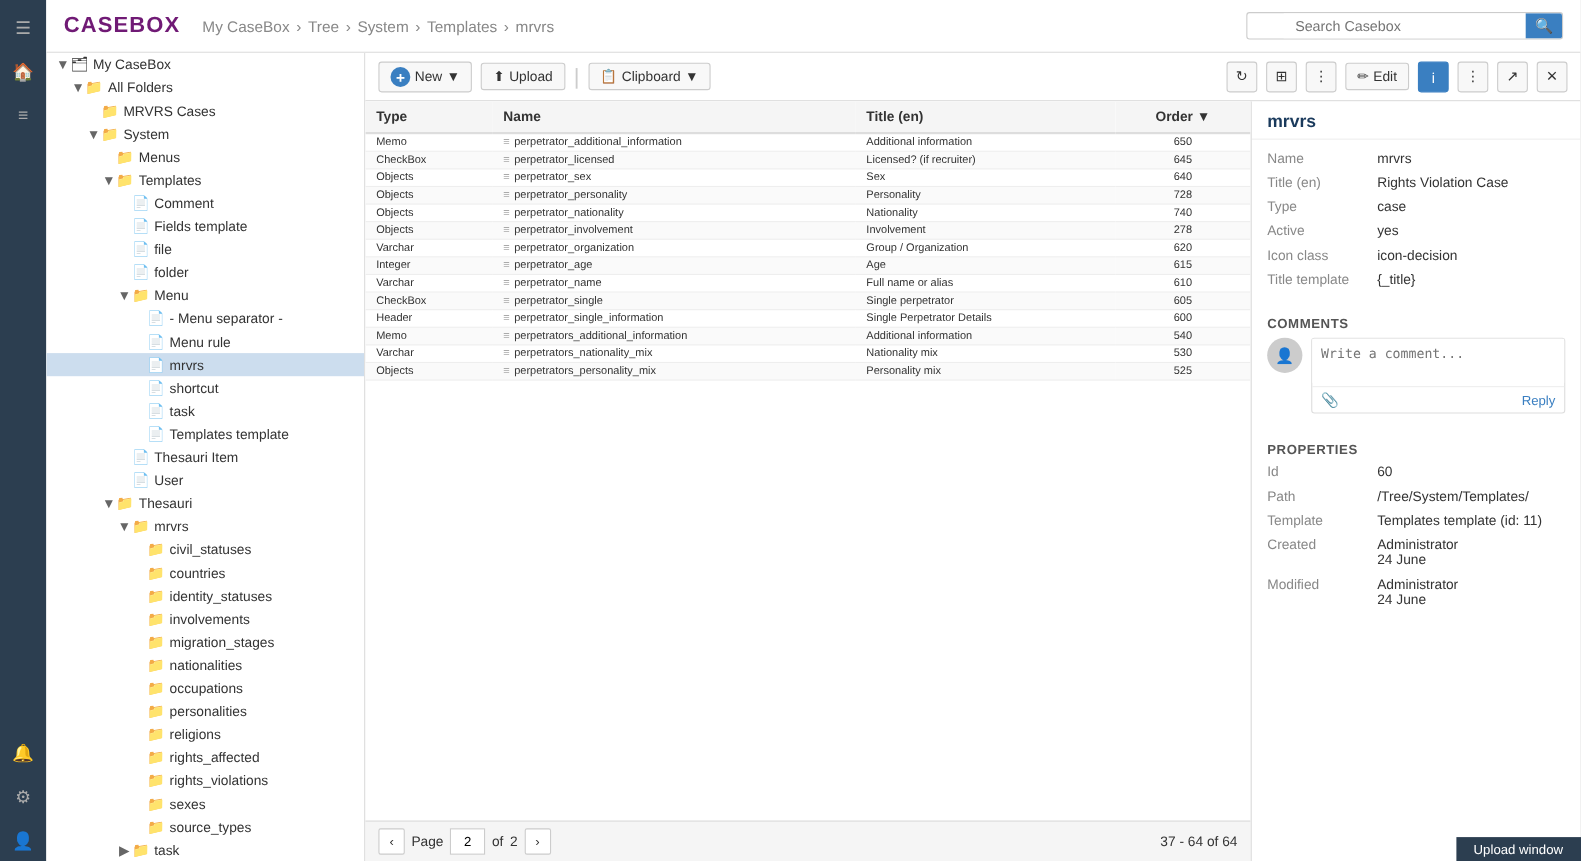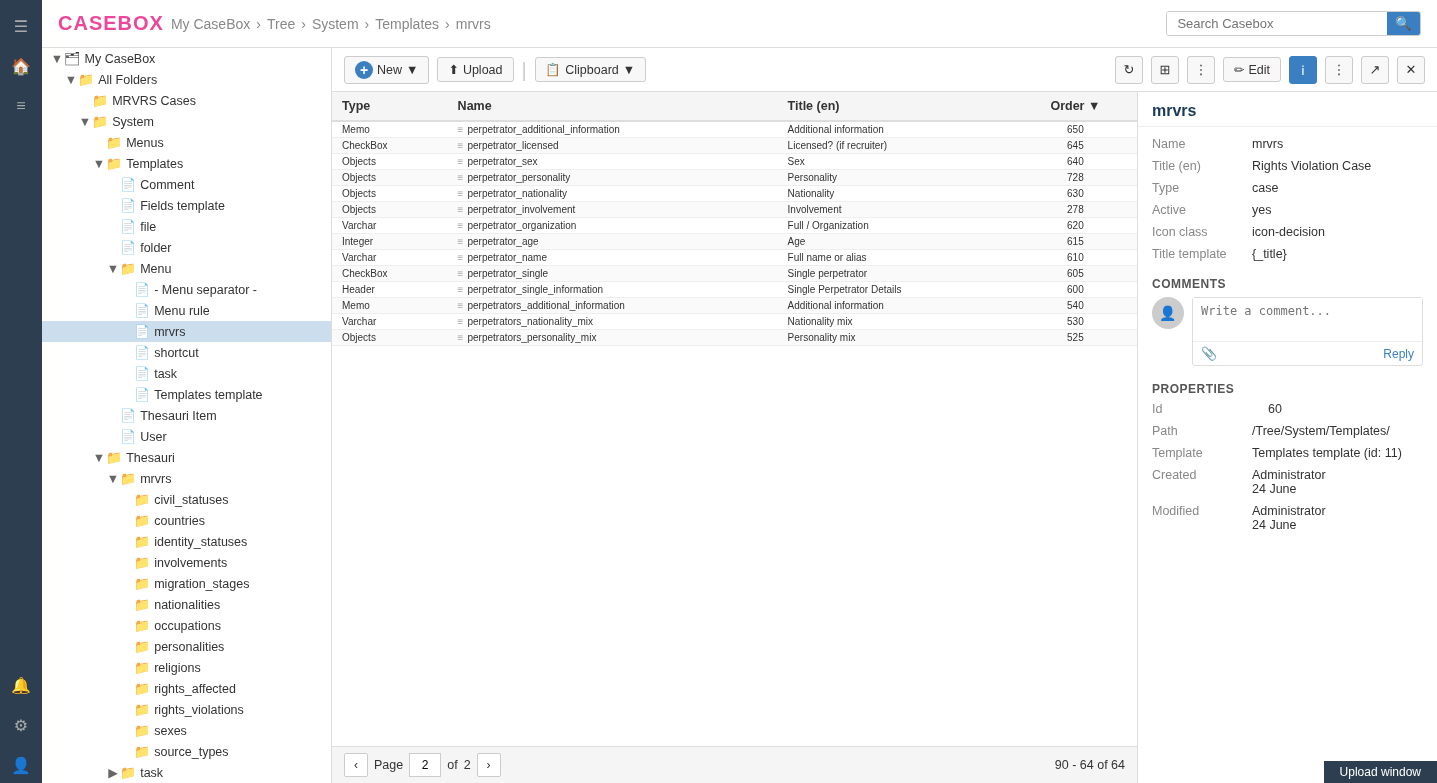--- a/index.html
+++ b/index.html
@@ -37,39 +37,40 @@
       border-bottom: 1px solid #ddd;
       display: flex;
       align-items: center;
       padding: 0 16px;
       height: 48px;
       flex-shrink: 0;
     }
     .logo {
       font-size: 20px;
       font-weight: bold;
-      color: #ec4899;
-      margin-right: 7px;
+      color: #701a75;
+      margin-right: 20px;
       letter-spacing: 1px;
     }
     .breadcrumb {
       display: flex;
       align-items: center;
       gap: 6px;
       color: #555;
       font-size: 14px;
     }
     .breadcrumb span { color: #888; }
     .search-box {
       margin-left: auto;
       display: flex;
       align-items: center;
       border: 1px solid #ccc;
       border-radius: 3px;
       overflow: hidden;
+      padding-left: 33px;
     }
     .search-box input {
       border: none; outline: none;
       padding: 4px 10px; width: 220px; font-size: 13px;
     }
     .search-box button {
       background: #3a7fc1; border: none;
       padding: 4px 8px; cursor: pointer; color: #fff;
     }
 
@@ -202,21 +203,21 @@
     .right-panel-header .title { font-size: 16px; font-weight: bold; color: #1a3a5c; }
     .right-panel-header .sub-info { font-size: 11px; color: #888; margin-top: 2px; }
     .right-panel-header .sub-info a { color: #3a7fc1; text-decoration: none; }
     .panel-btn { width: 28px; height: 28px; border: 1px solid #ccc; background: #f8f8f8; cursor: pointer; border-radius: 3px; display: flex; align-items: center; justify-content: center; font-size: 13px; }
 
     .right-panel-body { padding: 10px 14px; }
     .prop-row { display: flex; margin-bottom: 8px; font-size: 12.5px; }
     .prop-label { width: 100px; color: #888; flex-shrink: 0; }
     .prop-value { color: #333; font-weight: 500; }
 
-    .section-title { font-size: 12px; font-weight: bold; color: #555; letter-spacing: 0.5px; margin: 16px 0 6px; text-transform: uppercase; }
+    .section-title { font-size: 12px; font-weight: bold; color: #555; letter-spacing: 0.5px; margin: 26px 0 6px; text-transform: uppercase; }
 
     .comment-area { display: flex; gap: 8px; margin-bottom: 10px; }
     .avatar { width: 32px; height: 32px; border-radius: 50%; background: #ccc; flex-shrink: 0; display: flex; align-items: center; justify-content: center; color: #666; font-size: 14px; }
     .comment-box { flex: 1; border: 1px solid #ddd; border-radius: 3px; }
     .comment-input { width: 100%; border: none; outline: none; padding: 6px 8px; font-size: 12px; color: #14532d; resize: none; min-height: 40px; }
     .comment-footer { display: flex; justify-content: space-between; align-items: center; border-top: 1px solid #eee; padding: 4px 8px; }
     .attach-icon { color: #888; cursor: pointer; }
     .reply-btn { background: none; border: none; color: #3a7fc1; cursor: pointer; font-size: 12px; }
 
     .bottom-bar {
@@ -507,32 +508,32 @@
                   <tr>
     <td>Objects</td>
     <td><span class="cell-icon">≡</span>perpetrator_personality</td>
     <td>Personality</td>
     <td class="order-col">728</td>
   </tr>
                   <tr>
     <td>Objects</td>
     <td><span class="cell-icon">≡</span>perpetrator_nationality</td>
     <td>Nationality</td>
-    <td class="order-col">630</td>
+    <td class="order-col">740</td>
   </tr>
                   <tr>
     <td>Objects</td>
     <td><span class="cell-icon">≡</span>perpetrator_involvement</td>
     <td>Involvement</td>
     <td class="order-col">278</td>
   </tr>
                   <tr>
     <td>Varchar</td>
     <td><span class="cell-icon">≡</span>perpetrator_organization</td>
-    <td>Full / Organization</td>
+    <td>Group / Organization</td>
     <td class="order-col">620</td>
   </tr>
                   <tr>
     <td>Integer</td>
     <td><span class="cell-icon">≡</span>perpetrator_age</td>
     <td>Age</td>
     <td class="order-col">615</td>
   </tr>
                   <tr>
     <td>Varchar</td>
@@ -576,21 +577,21 @@
 
           <div class="pagination">
             <div class="pagination-left">
               <div class="page-btn">‹</div>
               <span>Page</span>
               <input class="page-num" type="text" value="2" style="">
               <span>of</span>
               <span>2</span>
               <div class="page-btn">›</div>
             </div>
-            <div>90 - 64 of 64</div>
+            <div>37 - 64 of 64</div>
           </div>
         </div>
 
         <div class="right-panel">
           <div class="right-panel-header">
             <div>
               <div class="title">mrvrs</div>
             </div>
           </div>
           <div class="right-panel-body">
@@ -630,21 +631,21 @@
                   <span class="attach-icon">📎</span>
                   <button class="reply-btn">Reply</button>
                 </div>
               </div>
             </div>
 
             <div class="section-title">PROPERTIES</div>
             <div id="panel-meta">
                 <div class="prop-row">
                   <span class="prop-label">Id</span>
-                  <span class="prop-value" style="white-space:pre-line;margin-left:16px;">60</span>
+                  <span class="prop-value" style="white-space:pre-line;">60</span>
                 </div>
                 <div class="prop-row">
                   <span class="prop-label">Path</span>
                   <span class="prop-value" style="white-space:pre-line;text-align:right;">/Tree/System/Templates/</span>
                 </div>
                 <div class="prop-row">
                   <span class="prop-label">Template</span>
                   <span class="prop-value" style="white-space:pre-line;">Templates template (id: 11)</span>
                 </div>
                 <div class="prop-row">

